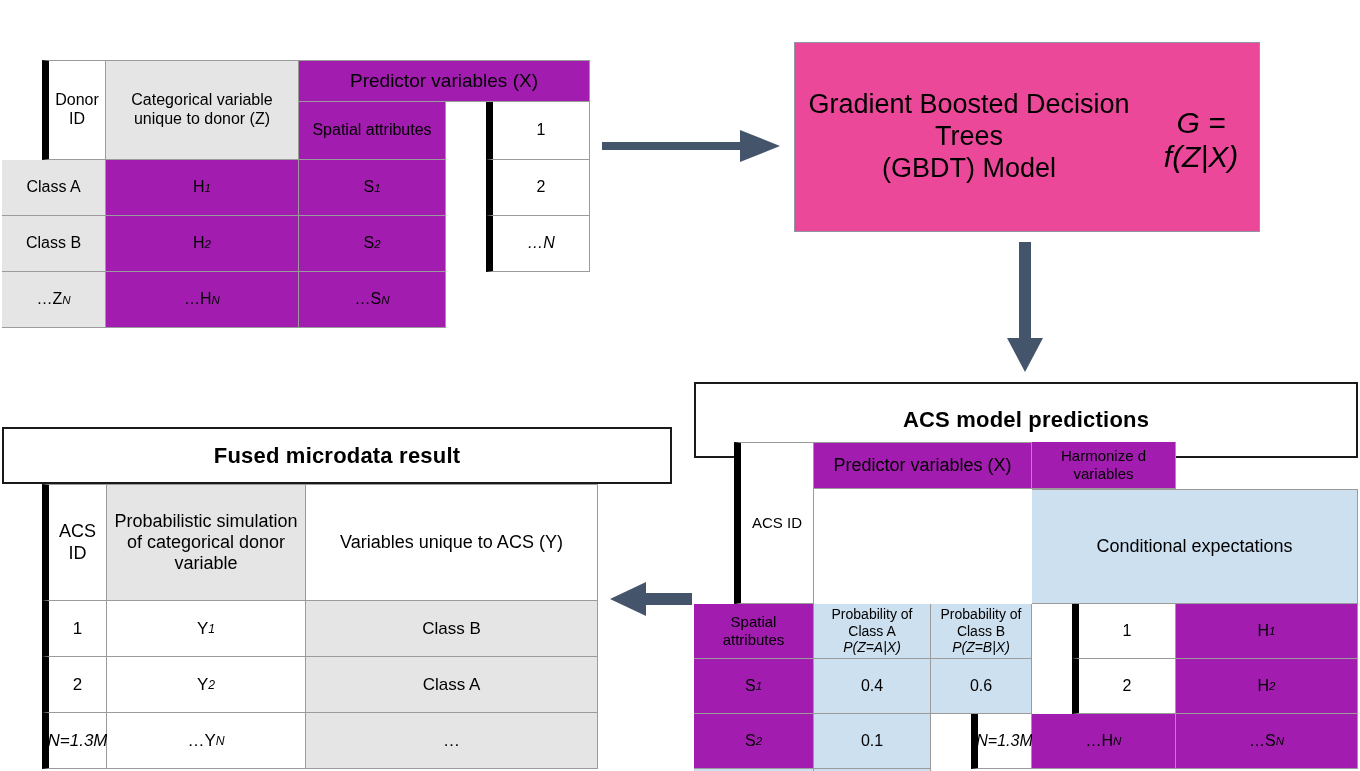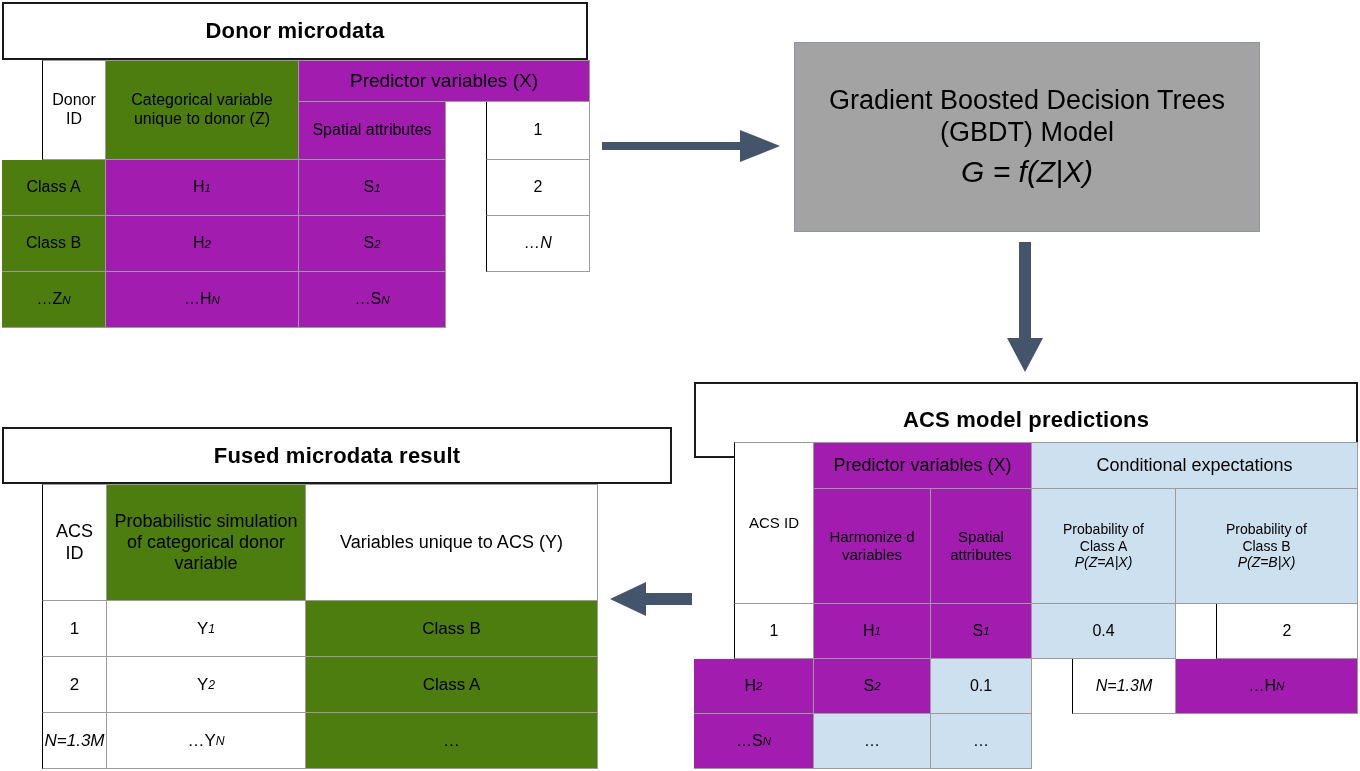--- a/index.html
+++ b/index.html
@@ -28,44 +28,44 @@
   }
   .cell {
     border-right: 1px solid #9b9b9b;
     border-bottom: 1px solid #9b9b9b;
     display: flex; align-items: center; justify-content: center;
     text-align: center;
     line-height: 1.17;
     padding: 2px 4px;
     font-weight: normal;
   }
-  .cell.firstcol { border-left: 1px solid #000000; margin-left: 40px; }
+  .cell.firstcol { border-left: 7px solid #000000; margin-left: 40px; }
   .cell.topedge  { border-top: 1px solid #9b9b9b; }
-  .pink  { background: #4d7c0f; }
+  .pink  { background: #e5e5e5; }
   .green { background: #a21caf; }
   .blue  { background: #cde0f0; }
   .white { background: #ffffff; }
 
   sub { font-size: .72em; font-style: italic; vertical-align: -.42em; line-height: 0; }
   .it { font-style: italic; }
 
   
   #donor-title { left: 2px;  top: 2px;  width: 586px; height: 58px; font-size: 22px; }
   #donor-grid  { left: 2px;  top: 60px; width: 588px; height: 310px;
                  grid-template-columns: 104px 193px 147px 144px;
                  grid-template-rows: 42px 58px 56px 56px 56px;
                  font-size: 16px; }
   #donor-grid .hdr1 { font-size: 19px; }
   #donor-grid .hdrsub { font-size: 16px; }
 
   
   #gbdt-box {
     position: absolute; left: 794px; top: 42px; width: 466px; height: 190px;
-    background: #a3a3a3; border: 1px solid #8f95a3;
-    display: flex; flex-direction: column; align-items: center; justify-content: center;
+    background: #ec4899; border: 1px solid #8f95a3;
+    display: flex; align-items: center; justify-content: center;
     text-align: center;
   }
   #gbdt-title { font-size: 27px; line-height: 1.18; }
   #gbdt-eq { font-size: 30px; font-style: italic; margin-top: 6px; }
 
   
   #acs-title { left: 694px; top: 382px; width: 664px; height: 76px; font-size: 22px; }
   #acs-grid  { left: 694px; top: 442px; width: 664px; height: 327px;
                grid-template-columns: 120px 117px 101px 144px 182px;
                grid-template-rows: 47px 115px 55px 55px 55px;
@@ -84,21 +84,20 @@
   #fused-grid .hdr1 { font-size: 18px; }
 
   
   .arrow { position: absolute; }
 </style>
 </head>
 <body>
 
 <div id="stage">
 
-  <div class="title-box" id="donor-title">Donor microdata</div>
 
   <div class="grid" id="donor-grid">
 
     <div class="cell white firstcol topedge" style="grid-row:1 / span 2;">Donor ID</div>
     <div class="cell pink topedge" style="grid-row:1 / span 2;">Categorical variable unique to donor (Z)</div>
     <div class="cell green topedge hdr1" style="grid-column:3 / span 2;">Predictor variables (X)</div>
 
     <div class="cell green hdrsub">Spatial attributes</div>
 
     <div class="cell white firstcol">1</div>
@@ -153,23 +152,23 @@
   <svg class="arrow" style="left:1003px; top:242px;" width="44" height="132" viewBox="0 0 44 132">
     <path d="M16 0 H28 V96 H40 L22 130 L4 96 H16 Z" fill="#44546a"></path>
   </svg>
 
   <div class="title-box" id="acs-title">ACS model predictions</div>
 
   <div class="grid" id="acs-grid">
 
     <div class="cell white firstcol topedge" style="grid-row:1 / span 2;">ACS ID</div>
     <div class="cell green topedge hdr1" style="grid-column:2 / span 2;">Predictor variables (X)</div>
+    <div class="cell green hdrsub">Harmonize d variables</div>
+
     <div class="cell blue topedge hdr1" style="grid-column:4 / span 2;">Conditional expectations</div>
-
-    <div class="cell green hdrsub">Harmonize d variables</div>
     <div class="cell green hdrsub">Spatial attributes</div>
     <div class="cell blue prob">
       <div>
         <span>Probability of</span><br>
         <span>Class A</span><br>
         <span class="it">P(Z=A|X)</span>
       </div>
     </div>
     <div class="cell blue prob">
       <div>
@@ -182,20 +181,21 @@
     <div class="cell white firstcol cellval">1</div>
     <div class="cell green cellval">
         <span>H</span>
         <sub>1</sub>
       </div>
     <div class="cell green cellval">
         <span>S</span>
         <sub>1</sub>
       </div>
     <div class="cell blue cellval">0.4</div>
+    <div class="cell blue cellval">0.6</div>
 
     <div class="cell white firstcol cellval">2</div>
     <div class="cell green cellval">
         <span>H</span>
         <sub>2</sub>
       </div>
     <div class="cell green cellval">
         <span>S</span>
         <sub>2</sub>
       </div>

